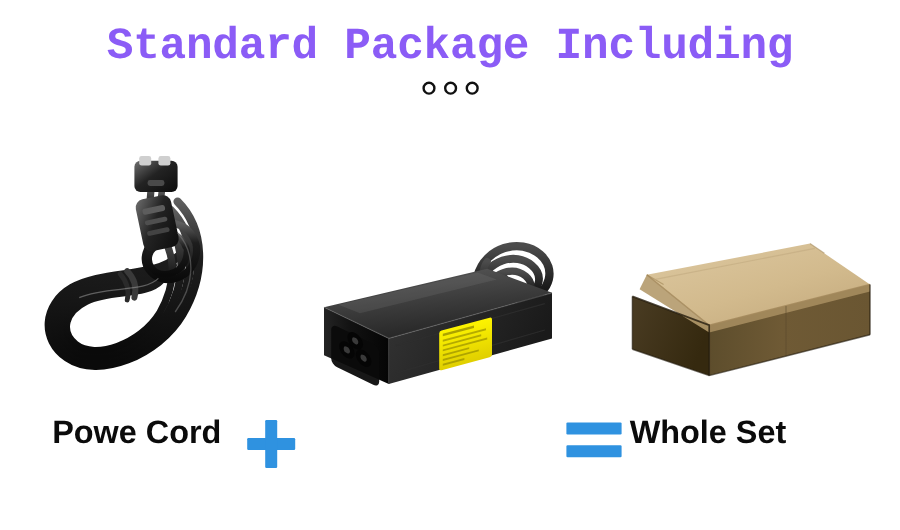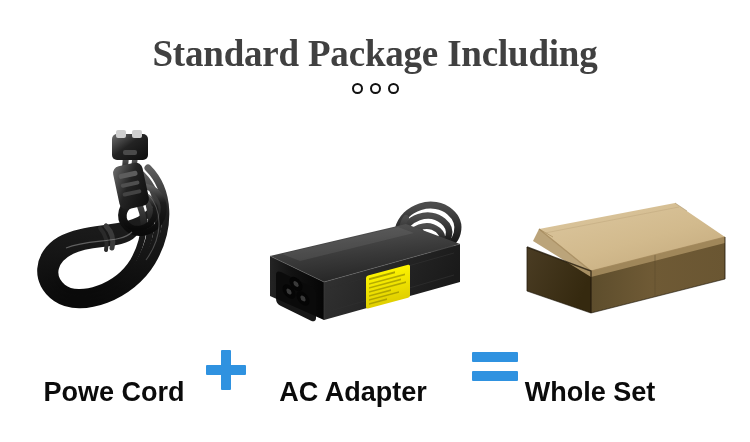--- a/index.html
+++ b/index.html
@@ -11,26 +11,26 @@
     position:relative;
   }
 
   
   #header{
     position:absolute;left:0;top:0;width:750px;height:120px;
     text-align:center;
   }
   #page-title{
     margin:0;
-    padding-top:35px;
+    padding-top:20px;
     font-size:37px;
     font-weight:bold;
     letter-spacing:-0.2px;
-    color:#404040;
-    font-family:Liberation Serif, serif;
+    color:#8b5cf6;
+    font-family:Liberation Mono, monospace;
     line-height:1.05;
   }
   #dots-row{
     margin-top:9px;
     display:flex;justify-content:center;align-items:center;gap:7px;
   }
   .ring{
     width:11px;height:11px;border-radius:50%;
     border:2px solid #111;
     box-sizing:border-box;
@@ -80,21 +80,20 @@
   
   #captions{
     position:absolute;left:0;top:345px;width:750px;height:60px;
   }
   .caption{
     position:absolute;top:0;
     font-size:27px;font-weight:bold;color:#0b0b0b;
     font-family:"Liberation Sans", sans-serif;
     text-align:center;
     white-space:nowrap;
-    margin-top:32px;
   }
   #caption-cord{left:0;width:228px;}
   #caption-adapter{left:228px;width:250px;}
   #caption-box{left:454px;width:272px;}
 </style>
 </head>
 <body>
 
 <div id="header">
   <h1 id="page-title">Standard Package Including</h1>
@@ -286,15 +285,14 @@
       <line x1="22" y1="98" x2="86" y2="120" stroke="#1c1508" stroke-width="1.2" opacity="0.6"></line>
 
       <line x1="150" y1="62" x2="150" y2="104" stroke="#56462a" stroke-width="1" opacity="0.45"></line>
     </svg>
   </div>
 
 </div>
 
 <div id="captions">
   <div class="caption" id="caption-cord">Powe Cord</div>
-  <div class="caption" id="caption-adapter">AC Adapter</div>
   <div class="caption" id="caption-box">Whole Set</div>
 </div>
 
 </body></html>

